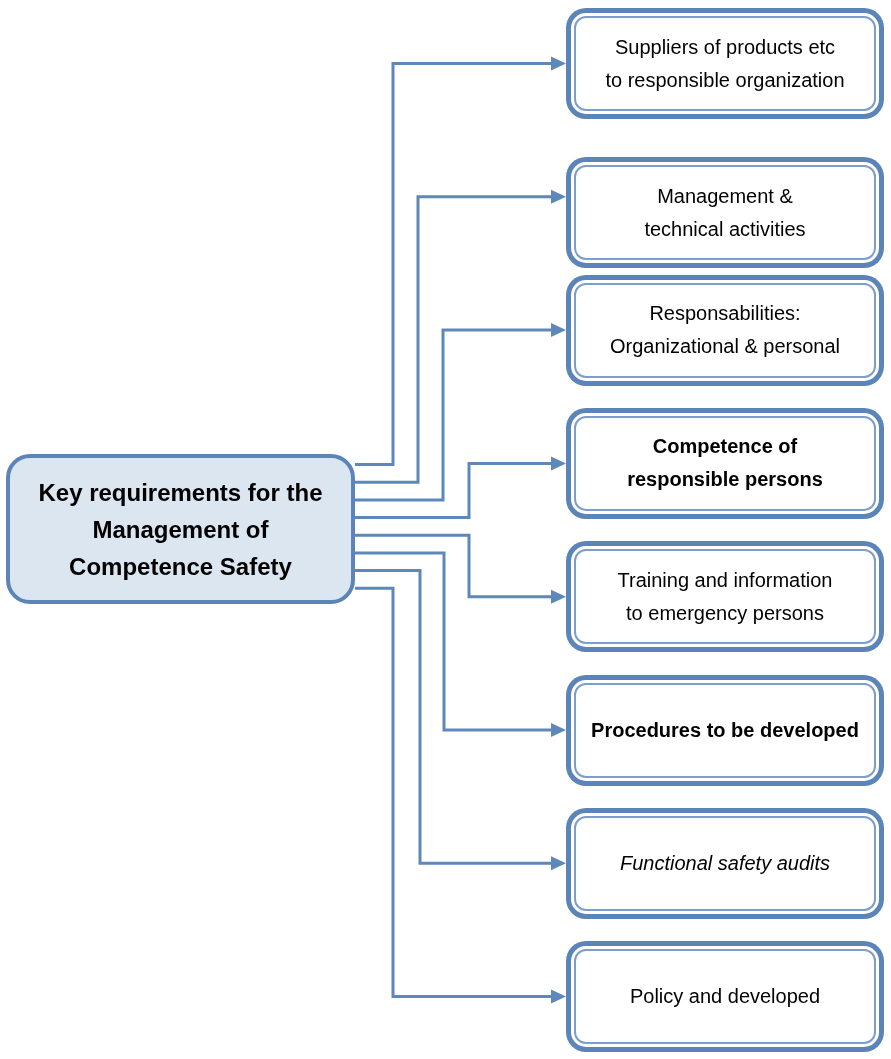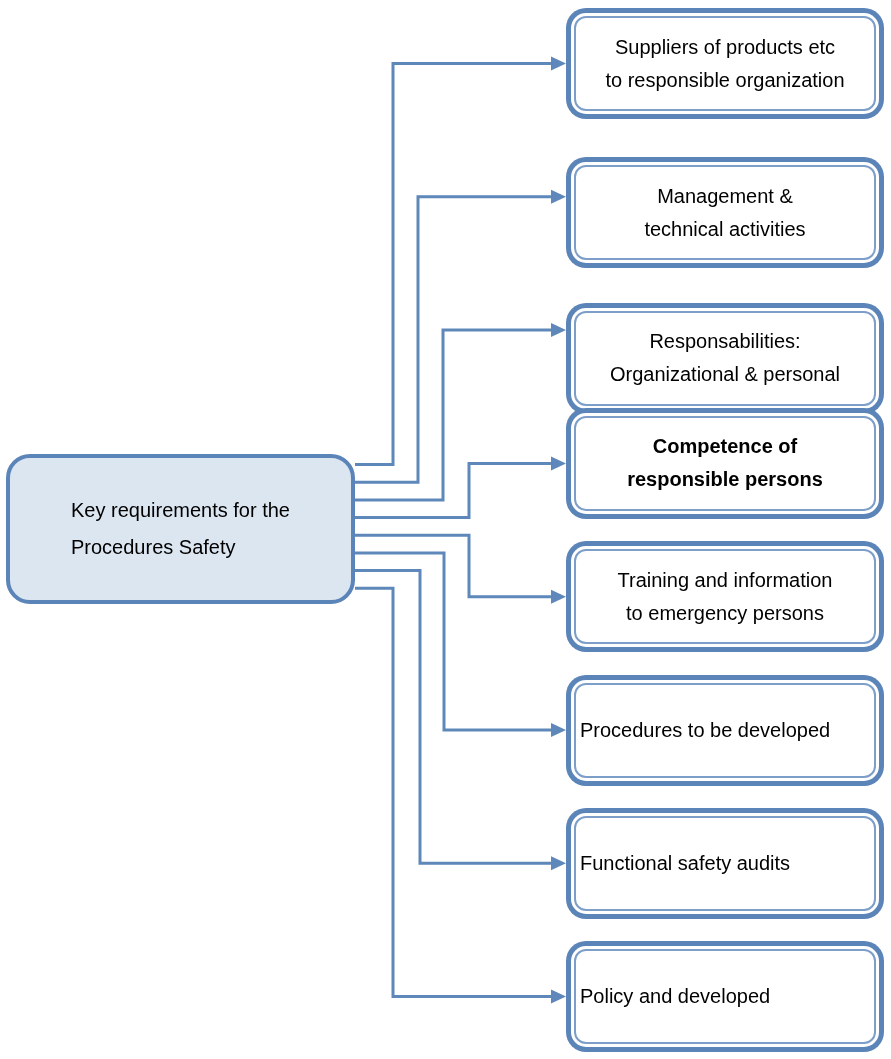--- a/index.html
+++ b/index.html
@@ -32,23 +32,23 @@
     width: 349px; height: 150px;
     background: var(--main-fill);
     border: 4px solid var(--accent);
     border-radius: 24px;
     display: flex;
     align-items: center;
     justify-content: center;
     z-index: 2;
   }
   .main-text {
-    text-align: left;
-    font-size: 20px;
-    font-weight: normal;
+    text-align: center;
+    font-size: 24px;
+    font-weight: bold;
     color: var(--text);
     line-height: 37px;
   }
   .node {
     position: absolute;
     left: 566px;
     width: 318px;
     height: 111px;
     background: var(--accent);
     border-radius: 20px;
@@ -60,21 +60,21 @@
     background: var(--node-fill);
     border-radius: 15px;
     padding: 3px;
   }
   .node-inner2 {
     width: 100%; height: 100%;
     border: 2px solid var(--inner-border);
     border-radius: 12px;
     display: flex;
     align-items: center;
-    justify-content: flex-start;
+    justify-content: center;
     text-align: center;
   }
   .node-label {
     font-size: 20px;
     line-height: 33px;
     color: var(--text);
     padding: 0 4px;
     text-wrap: balance;
   }
 </style>
@@ -97,68 +97,69 @@
       <polygon points="566,730 551,723 551,737" fill="#5e87ba"></polygon>
       <path d="M 355 570.5600000000001 H 420 V 863.3000000000001 H 552" fill="none" stroke="#5e87ba" stroke-width="3"></path>
       <polygon points="566,863.3000000000001 551,856.3000000000001 551,870.3000000000001" fill="#5e87ba"></polygon>
       <path d="M 355 588.22 H 393 V 996.6000000000001 H 552" fill="none" stroke="#5e87ba" stroke-width="3"></path>
       <polygon points="566,996.6000000000001 551,989.6000000000001 551,1003.6000000000001" fill="#5e87ba"></polygon>
     </svg>
 
   <div class="main-box">
     <div class="main-text">
       <div>Key requirements for the</div>
-      <div>Procedures Safety</div>
+      <div>Management of</div>
+      <div>Competence Safety</div>
     </div>
   </div>
 
   <div id="nodes">
       <div class="node" style="top: 8px;">
         <div class="node-inner">
           <div class="node-inner2">
             <div class="node-label">Suppliers of products etc to responsible organization</div>
           </div>
         </div>
       </div>
       <div class="node" style="top: 157px;">
         <div class="node-inner">
           <div class="node-inner2">
             <div class="node-label">Management &amp; technical activities</div>
           </div>
         </div>
       </div>
-      <div class="node" style="top: 274.6px; margin-top: 28px;">
+      <div class="node" style="top: 274.6px;">
         <div class="node-inner">
           <div class="node-inner2">
             <div class="node-label">Responsabilities: Organizational &amp; personal</div>
           </div>
         </div>
       </div>
       <div class="node" style="top: 407.9px; font-weight: bold;">
         <div class="node-inner">
           <div class="node-inner2">
             <div class="node-label">Competence of responsible persons</div>
           </div>
         </div>
       </div>
       <div class="node" style="top: 541.2px;">
         <div class="node-inner">
           <div class="node-inner2">
             <div class="node-label">Training and information to emergency persons</div>
           </div>
         </div>
       </div>
-      <div class="node" style="top: 674.5px;">
+      <div class="node" style="top: 674.5px; font-weight: bold;">
         <div class="node-inner">
           <div class="node-inner2">
             <div class="node-label">Procedures to be developed</div>
           </div>
         </div>
       </div>
-      <div class="node" style="top: 807.8px;">
+      <div class="node" style="top: 807.8px; font-style: italic;">
         <div class="node-inner">
           <div class="node-inner2">
             <div class="node-label">Functional safety audits</div>
           </div>
         </div>
       </div>
       <div class="node" style="top: 941.1px;">
         <div class="node-inner">
           <div class="node-inner2">
             <div class="node-label">Policy and developed</div>

